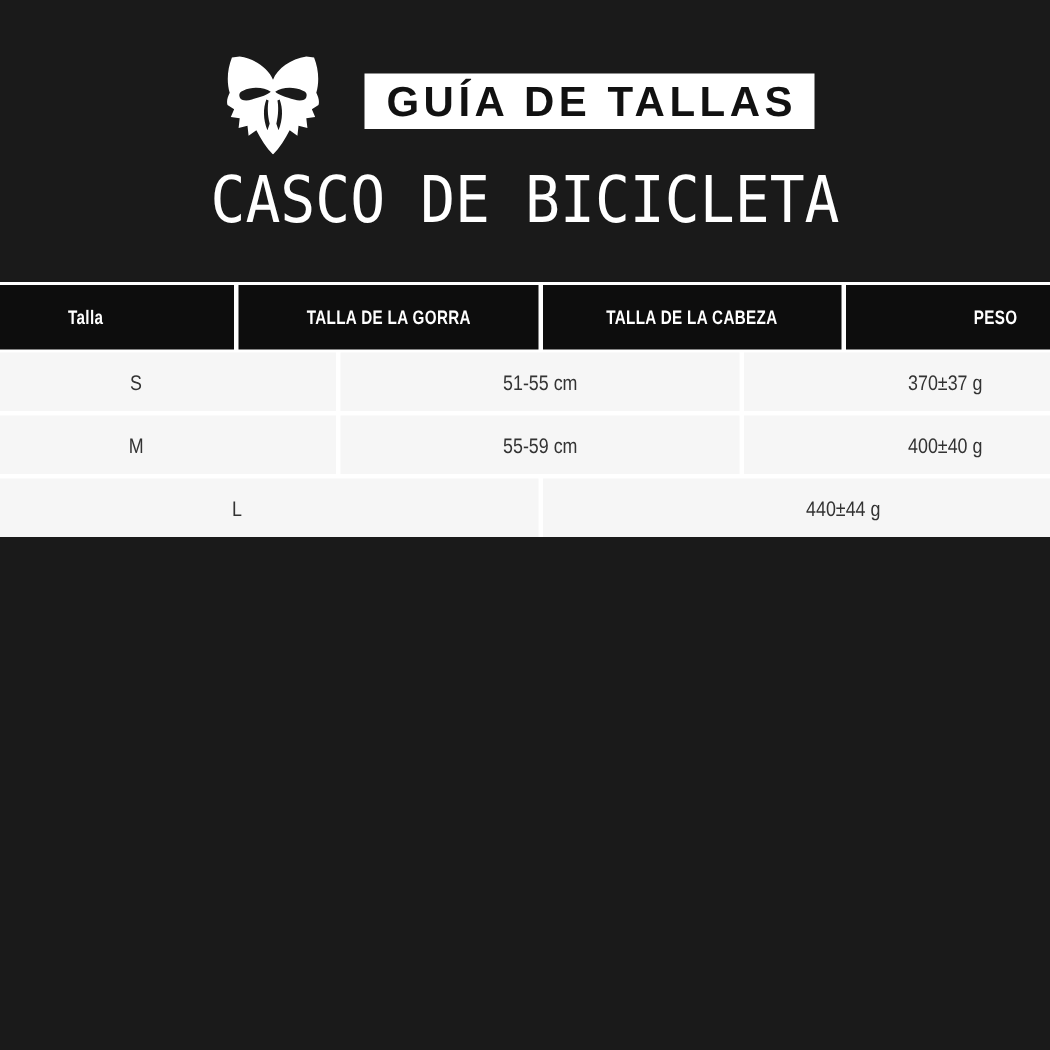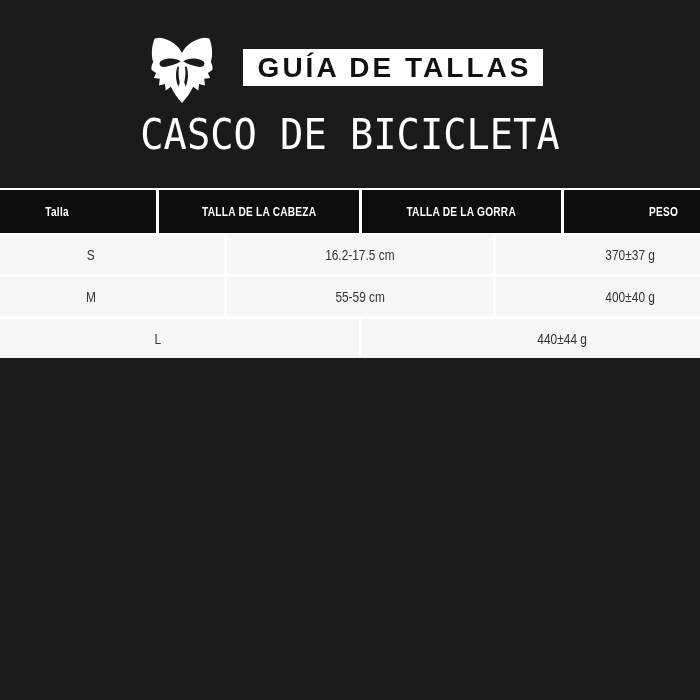--- a/index.html
+++ b/index.html
@@ -108,36 +108,36 @@
     <span class="title-text">CASCO DE BICICLETA</span>
   </div>
 
   <div class="size-table">
 
     <div class="tr thead">
       <div class="th">
         <span>Talla</span>
       </div>
       <div class="th">
-        <span>TALLA DE LA CABEZA</span>
+        <span>TALLA DE LA GORRA</span>
       </div>
       <div class="th">
-        <span>TALLA DE LA GORRA</span>
+        <span>TALLA DE LA CABEZA</span>
       </div>
       <div class="th">
         <span>PESO</span>
       </div>
     </div>
 
     <div class="tr">
       <div class="td">
         <span>S</span>
       </div>
       <div class="td">
-        <span>16.2-17.5 cm</span>
+        <span>51-55 cm</span>
       </div>
       <div class="td">
         <span>370±37 g</span>
       </div>
     </div>
 
     <div class="tr">
       <div class="td">
         <span>M</span>
       </div>

